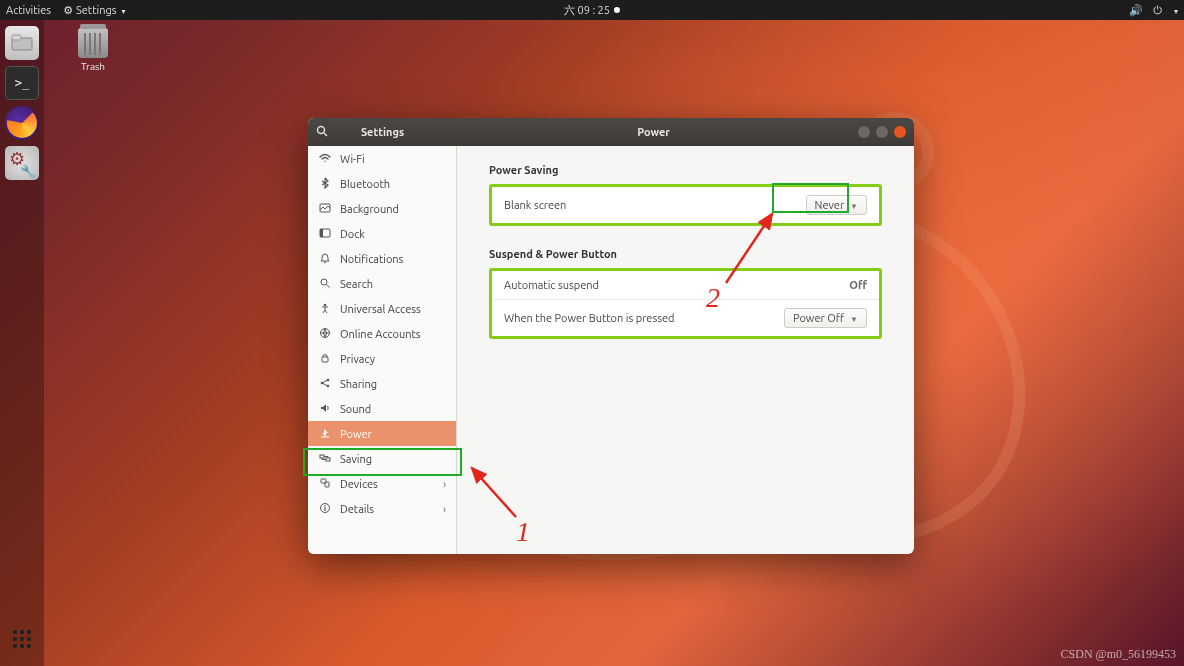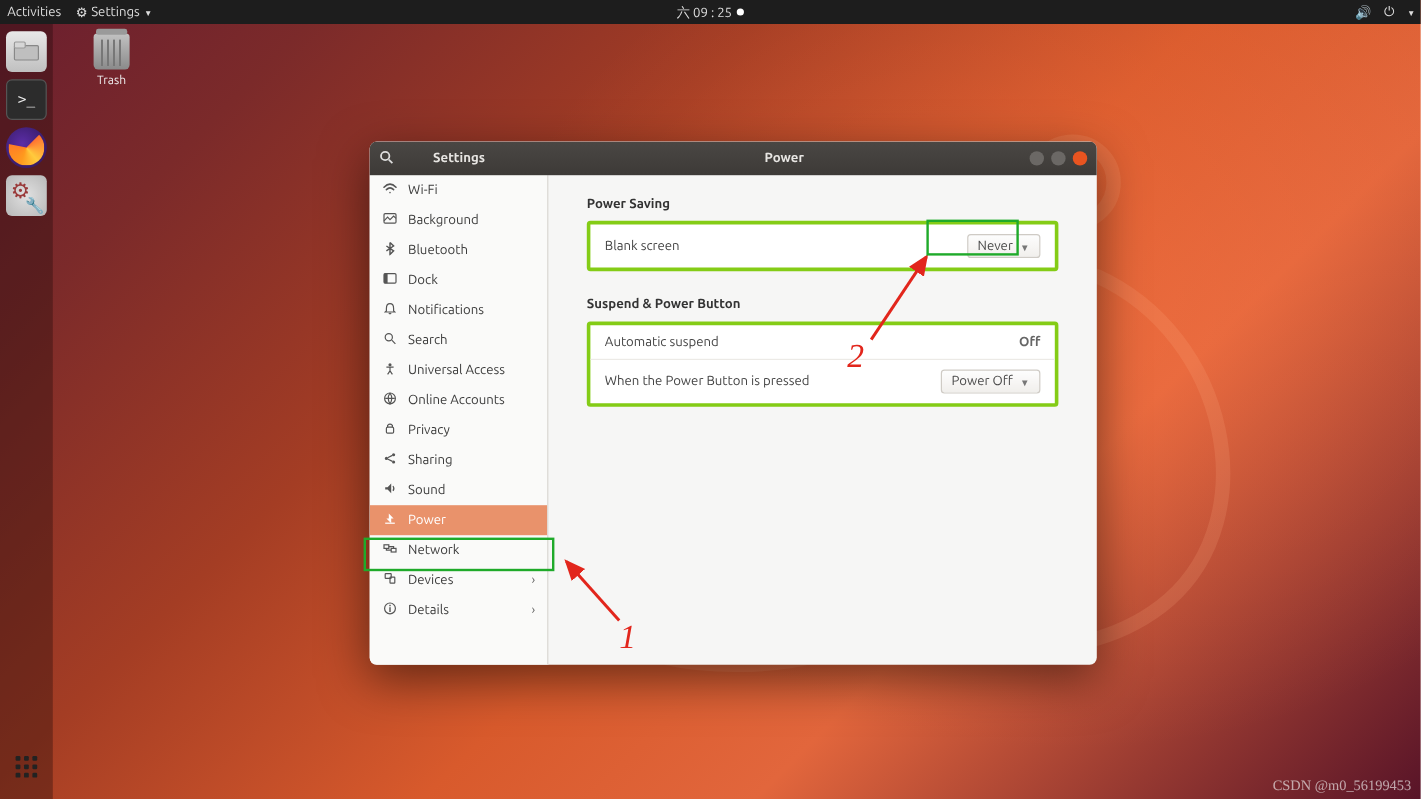--- a/index.html
+++ b/index.html
@@ -226,30 +226,30 @@
   <div class="win-body">
     <div class="sidebar" id="sidebar">
         <div class="side-item">
           <span class="sicon"><svg width="12" height="12" viewBox="0 0 12 12">
               <path d="M1 5 Q6 0 11 5 M3 7 Q6 4 9 7 M6 9.5 L6 9.5" fill="none" stroke="currentColor" stroke-width="1.3" stroke-linecap="round"></path>
             </svg></span>
           <span>Wi-Fi</span>
         </div>
         <div class="side-item">
           <span class="sicon"><svg width="12" height="12" viewBox="0 0 12 12">
+              <path d="M6 1 L6 11 L9 8 L3 4 M6 1 L9 4 L3 8" fill="none" stroke="currentColor" stroke-width="1.2"></path>
+            </svg></span>
+          <span>Bluetooth</span>
+        </div>
+        <div class="side-item">
+          <span class="sicon"><svg width="12" height="12" viewBox="0 0 12 12">
               <rect x="1" y="2" width="10" height="8" rx="1" fill="none" stroke="currentColor"></rect>
               <path d="M1 8 L4 5 L6 7 L9 4 L11 6" fill="none" stroke="currentColor"></path>
             </svg></span>
           <span>Background</span>
-        </div>
-        <div class="side-item">
-          <span class="sicon"><svg width="12" height="12" viewBox="0 0 12 12">
-              <path d="M6 1 L6 11 L9 8 L3 4 M6 1 L9 4 L3 8" fill="none" stroke="currentColor" stroke-width="1.2"></path>
-            </svg></span>
-          <span>Bluetooth</span>
         </div>
         <div class="side-item">
           <span class="sicon"><svg width="12" height="12" viewBox="0 0 12 12">
               <rect x="1" y="2" width="10" height="8" rx="1" fill="none" stroke="currentColor"></rect>
               <rect x="1" y="2" width="3" height="8" fill="currentColor"></rect>
             </svg></span>
           <span>Dock</span>
         </div>
         <div class="side-item">
           <span class="sicon"><svg width="12" height="12" viewBox="0 0 12 12">
@@ -307,21 +307,21 @@
               <rect x="2" y="9.5" width="8" height="1" fill="currentColor"></rect>
             </svg></span>
           <span>Power</span>
         </div>
         <div class="side-item">
           <span class="sicon"><svg width="12" height="12" viewBox="0 0 12 12">
               <rect x="1" y="3" width="4" height="3" fill="none" stroke="currentColor"></rect>
               <rect x="7" y="6" width="4" height="3" fill="none" stroke="currentColor"></rect>
               <path d="M5 4.5 L9 4.5 L9 6 M3 6 L3 7.5 L7 7.5" fill="none" stroke="currentColor"></path>
             </svg></span>
-          <span>Network</span>
+          <span>Saving</span>
         </div>
         <div class="side-item">
           <span class="sicon"><svg width="12" height="12" viewBox="0 0 12 12">
               <rect x="2" y="2" width="5" height="4" rx="0.5" fill="none" stroke="currentColor"></rect>
               <rect x="6" y="5" width="4" height="5" rx="0.5" fill="none" stroke="currentColor"></rect>
             </svg></span>
           <span>Devices</span>
           <span class="chev">›</span>
         </div>
         <div class="side-item">

